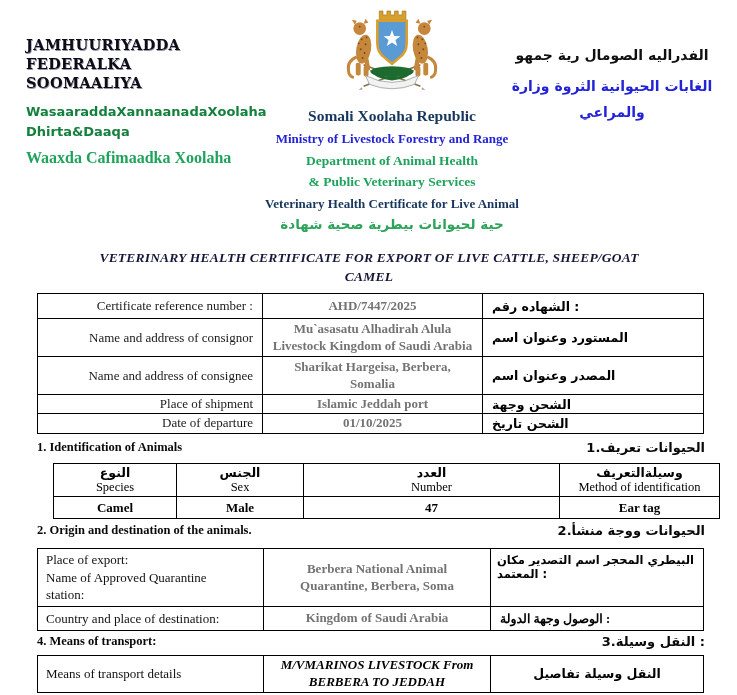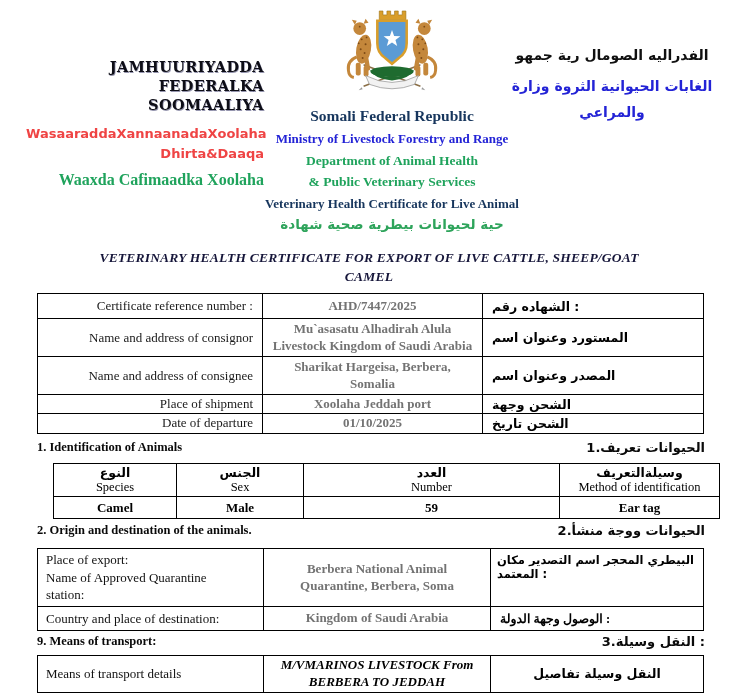--- a/index.html
+++ b/index.html
@@ -6,29 +6,29 @@
   body { margin: 0; background: #ffffff; }
   .page {
     position: relative; width: 737px; height: 695px; background: #fff;
     overflow: hidden; font-family: "Liberation Serif", "DejaVu Serif", serif;
     color: #000;
   }
   .pre { white-space: pre-line; }
   .ar  { font-family: "DejaVu Sans", sans-serif; }
 
   
-  .hdr-left { position: absolute; left: 26px; top: 58px; width: 238px; text-align: right; }
+  .hdr-left { position: absolute; left: 26px; top: 36px; width: 238px; text-align: left; }
   .hdr-left .l1 {
     font-family: "DejaVu Serif", serif; font-weight: bold; font-size: 14.5px;
     letter-spacing: 0.4px; color: #0d0d16; line-height: 1.3;
     text-shadow: 0.7px 0.7px 0 rgba(45,45,95,.5);
   }
   .hdr-left .l2 {
     margin-top: 9px; font-family: "DejaVu Sans", sans-serif; font-weight: bold;
-    font-size: 13px; color: #ef4444; line-height: 1.55;
+    font-size: 13px; color: #15803d; line-height: 1.55;
   }
   .hdr-left .l3 { margin-top: 7px; font-weight: bold; font-size: 16px; color: #1FA35C; }
 
   .hdr-center { position: absolute; left: 254px; top: 10px; width: 276px; text-align: center; }
   .hdr-center svg { display: block; margin: 0 auto; }
   .hc-country  { margin-top: 5px; font-weight: bold; font-size: 15.5px; color: #17365D; }
   .hc-ministry { margin-top: 6px; font-weight: bold; font-size: 13px;  color: #2323D6; }
   .hc-dept1    { margin-top: 6px; font-weight: bold; font-size: 13.5px; color: #1FA35C; }
   .hc-dept2    { margin-top: 5px; font-weight: bold; font-size: 13.5px; color: #1FA35C; }
   .hc-certen   { margin-top: 6px; font-weight: bold; font-size: 13px;  color: #17365D; }
@@ -135,21 +135,21 @@
       <use href="#leo" transform="translate(110 0) scale(-1 1)"></use>
 
       <path d="M28 67 Q55 81 82 67 L78 76 Q55 85 32 76 Z" fill="#f2f2f2" stroke="#9a9a9a" stroke-width="0.8"></path>
 
       <path d="M42 10 L42 1 h3.8 v4 h4 v-4 h3.8 v4 h4 v-4 h3.8 v4 h4 v-4 h3.8 v9 z" fill="#D99E2B" stroke="#9a7115" stroke-width="0.6"></path>
 
       <path d="M40 11 H70 V34 Q70 44 62 49 L55 55 L48 49 Q40 44 40 34 Z" fill="#5B9BD5" stroke="#D99E2B" stroke-width="2.6"></path>
 
       <polygon points="55,20.5 57.17,26.51 63.56,26.72 58.52,30.64 60.29,36.78 55,33.2 49.71,36.78 51.48,30.64 46.44,26.72 52.83,26.51" fill="#ffffff"></polygon>
     </svg>
-    <div class="hc-country">Somali Federal Republic</div>
+    <div class="hc-country">Somali Xoolaha Republic</div>
     <div class="hc-ministry">Ministry of Livestock Forestry and Range</div>
     <div class="hc-dept1">Department of Animal Health</div>
     <div class="hc-dept2">&amp; Public Veterinary Services</div>
     <div class="hc-certen">Veterinary Health Certificate for Live Animal</div>
     <div class="hc-certar ar">شهادة‎ صحية‎ بيطرية‎ لحيوانات‎ حية</div>
   </div>
 
   <div class="hdr-right">
     <div class="hr-1 ar">جمهو‎ رية‎ الصومال‎ الفدراليه</div>
     <div class="hr-2 ar pre">وزارة‎ الثروة‎ الحيوانية‎ الغابات‎
@@ -178,21 +178,21 @@
       <td class="arc ar">اسم‎ وعنوان‎ المستورد</td>
     </tr>
     <tr>
       <td class="lbl h38">Name and address of consignee</td>
       <td class="val pre">Sharikat Hargeisa, Berbera,
 Somalia</td>
       <td class="arc ar">اسم‎ وعنوان‎ المصدر</td>
     </tr>
     <tr>
       <td class="lbl h23">Place of shipment</td>
-      <td class="val">Xoolaha Jeddah port</td>
+      <td class="val">Islamic Jeddah port</td>
       <td class="arc ar">وجهة‎ الشحن</td>
     </tr>
     <tr>
       <td class="lbl h23">Date of departure</td>
       <td class="val">01/10/2025</td>
       <td class="arc ar">تاريخ‎ الشحن</td>
     </tr>
   </tbody>
     </table>
 
@@ -223,21 +223,21 @@
         <div class="enh">Number</div>
       </th>
       <th>
         <div class="arh ar">وسيلةالتعريف</div>
         <div class="enh">Method of identification</div>
       </th>
     </tr>
     <tr>
       <td>Camel</td>
       <td>Male</td>
-      <td>59</td>
+      <td>47</td>
       <td>Ear tag</td>
     </tr>
   </tbody>
     </table>
 
   <div class="secrow sec2">
     <span>2. Origin and destination of the animals.</span>
     <span class="sar ar">2.منشأ‎ ووجة‎ الحيوانات</span>
   </div>
 
@@ -258,21 +258,21 @@
     </tr>
     <tr class="r2">
       <td class="llbl">Country and place of destination:</td>
       <td class="val">Kingdom of Saudi Arabia</td>
       <td class="arc2 ar">الدولة‎ وجهة‎ الوصول‎ :</td>
     </tr>
   </tbody>
     </table>
 
   <div class="secrow sec3">
-    <span>9. Means of transport:</span>
+    <span>4. Means of transport:</span>
     <span class="sar ar">3.وسيلة‎ النقل‎ :</span>
   </div>
 
   <table class="tbl4">
     <colgroup>
         <col class="b1">
         <col class="b2">
         <col class="b3">
       </colgroup>
     <tbody>

